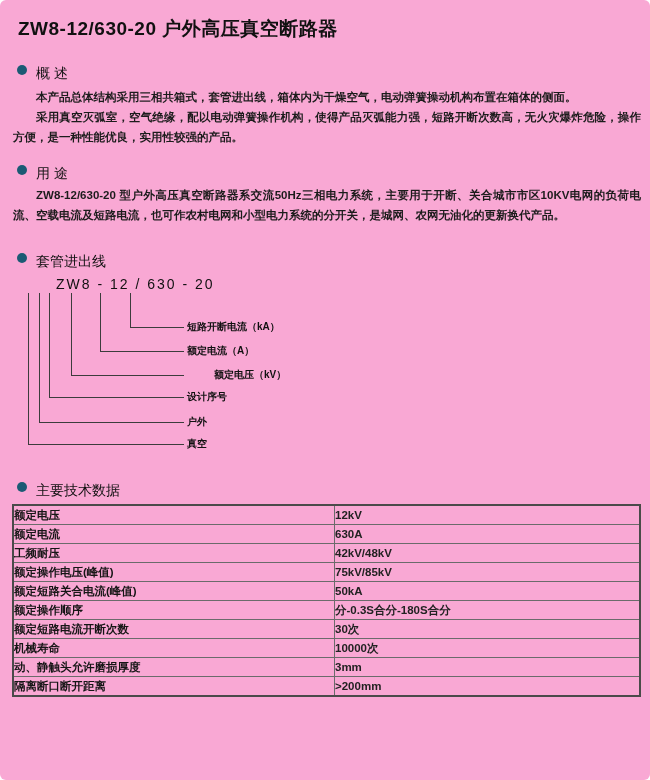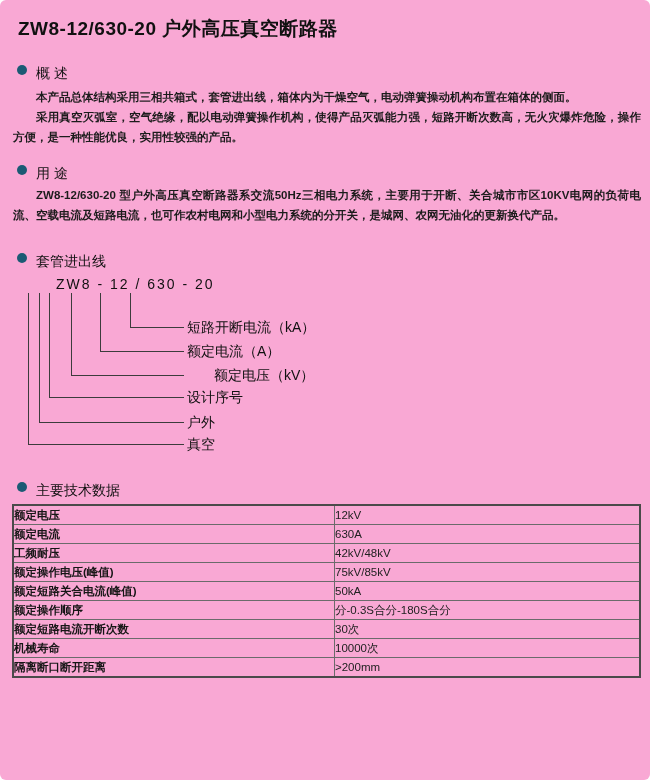--- a/index.html
+++ b/index.html
@@ -52,21 +52,21 @@
     border-bottom: 1px solid #3c3c3c;
   }
   .dl-z   { left: 28px;  top: 293px; width: 155px; height: 151px; }
   .dl-w   { left: 39px;  top: 293px; width: 144px; height: 129px; }
   .dl-8   { left: 49px;  top: 293px; width: 134px; height: 104px; }
   .dl-12  { left: 71px;  top: 293px; width: 112px; height: 82px;  }
   .dl-630 { left: 100px; top: 293px; width: 83px;  height: 58px;  }
   .dl-20  { left: 130px; top: 293px; width: 53px;  height: 34px;  }
   .dlabel {
     position: absolute; left: 187px;
-    font-size: 14px; font-weight: normal; color: #111;
+    font-size: 10px; font-weight: bold; color: #111;
     line-height: 16px; white-space: nowrap;
   }
   .dlb-0 { top: 319px; }
   .dlb-1 { top: 343px; }
   .dlb-2 { top: 367px; margin-left: 27px; }
   .dlb-3 { top: 389px; }
   .dlb-4 { top: 414px; text-align: center; }
   .dlb-5 { top: 436px; }
   table.tech {
     position: absolute; left: 12px; top: 504px;
@@ -74,21 +74,21 @@
     border: 2px solid #4a4a4a;
     table-layout: fixed;
   }
   table.tech td {
     border: 1px solid #6b6b6b;
     height: 18px; padding: 0;
     font-size: 11.5px; line-height: 18px;
     white-space: nowrap; overflow: hidden;
   }
   td.t-label { width: 320px; padding-left: 20px; font-weight: bold; color: #161616; }
-  td.t-value { padding-left: 46px; font-weight: normal; color: #222; }
+  td.t-value { padding-left: 46px; font-weight: bold; color: #222; }
 </style>
 </head>
 <body>
 
 <div class="page">
 
   <div class="page-title">ZW8-12/630-20 户外高压真空断路器</div>
 
   <div class="section-header hdr-overview">
     <span class="bullet"></span>
@@ -160,19 +160,23 @@
       </tr>
       <tr>
         <td class="t-label">额定短路电流开断次数</td>
         <td class="t-value">30次</td>
       </tr>
       <tr>
         <td class="t-label">机械寿命</td>
         <td class="t-value">10000次</td>
       </tr>
       <tr>
+        <td class="t-label">动、静触头允许磨损厚度</td>
+        <td class="t-value">3mm</td>
+      </tr>
+      <tr>
         <td class="t-label">隔离断口断开距离</td>
         <td class="t-value">&gt;200mm</td>
       </tr>
     </tbody>
   </table>
 
 </div>
 
 </body></html>

